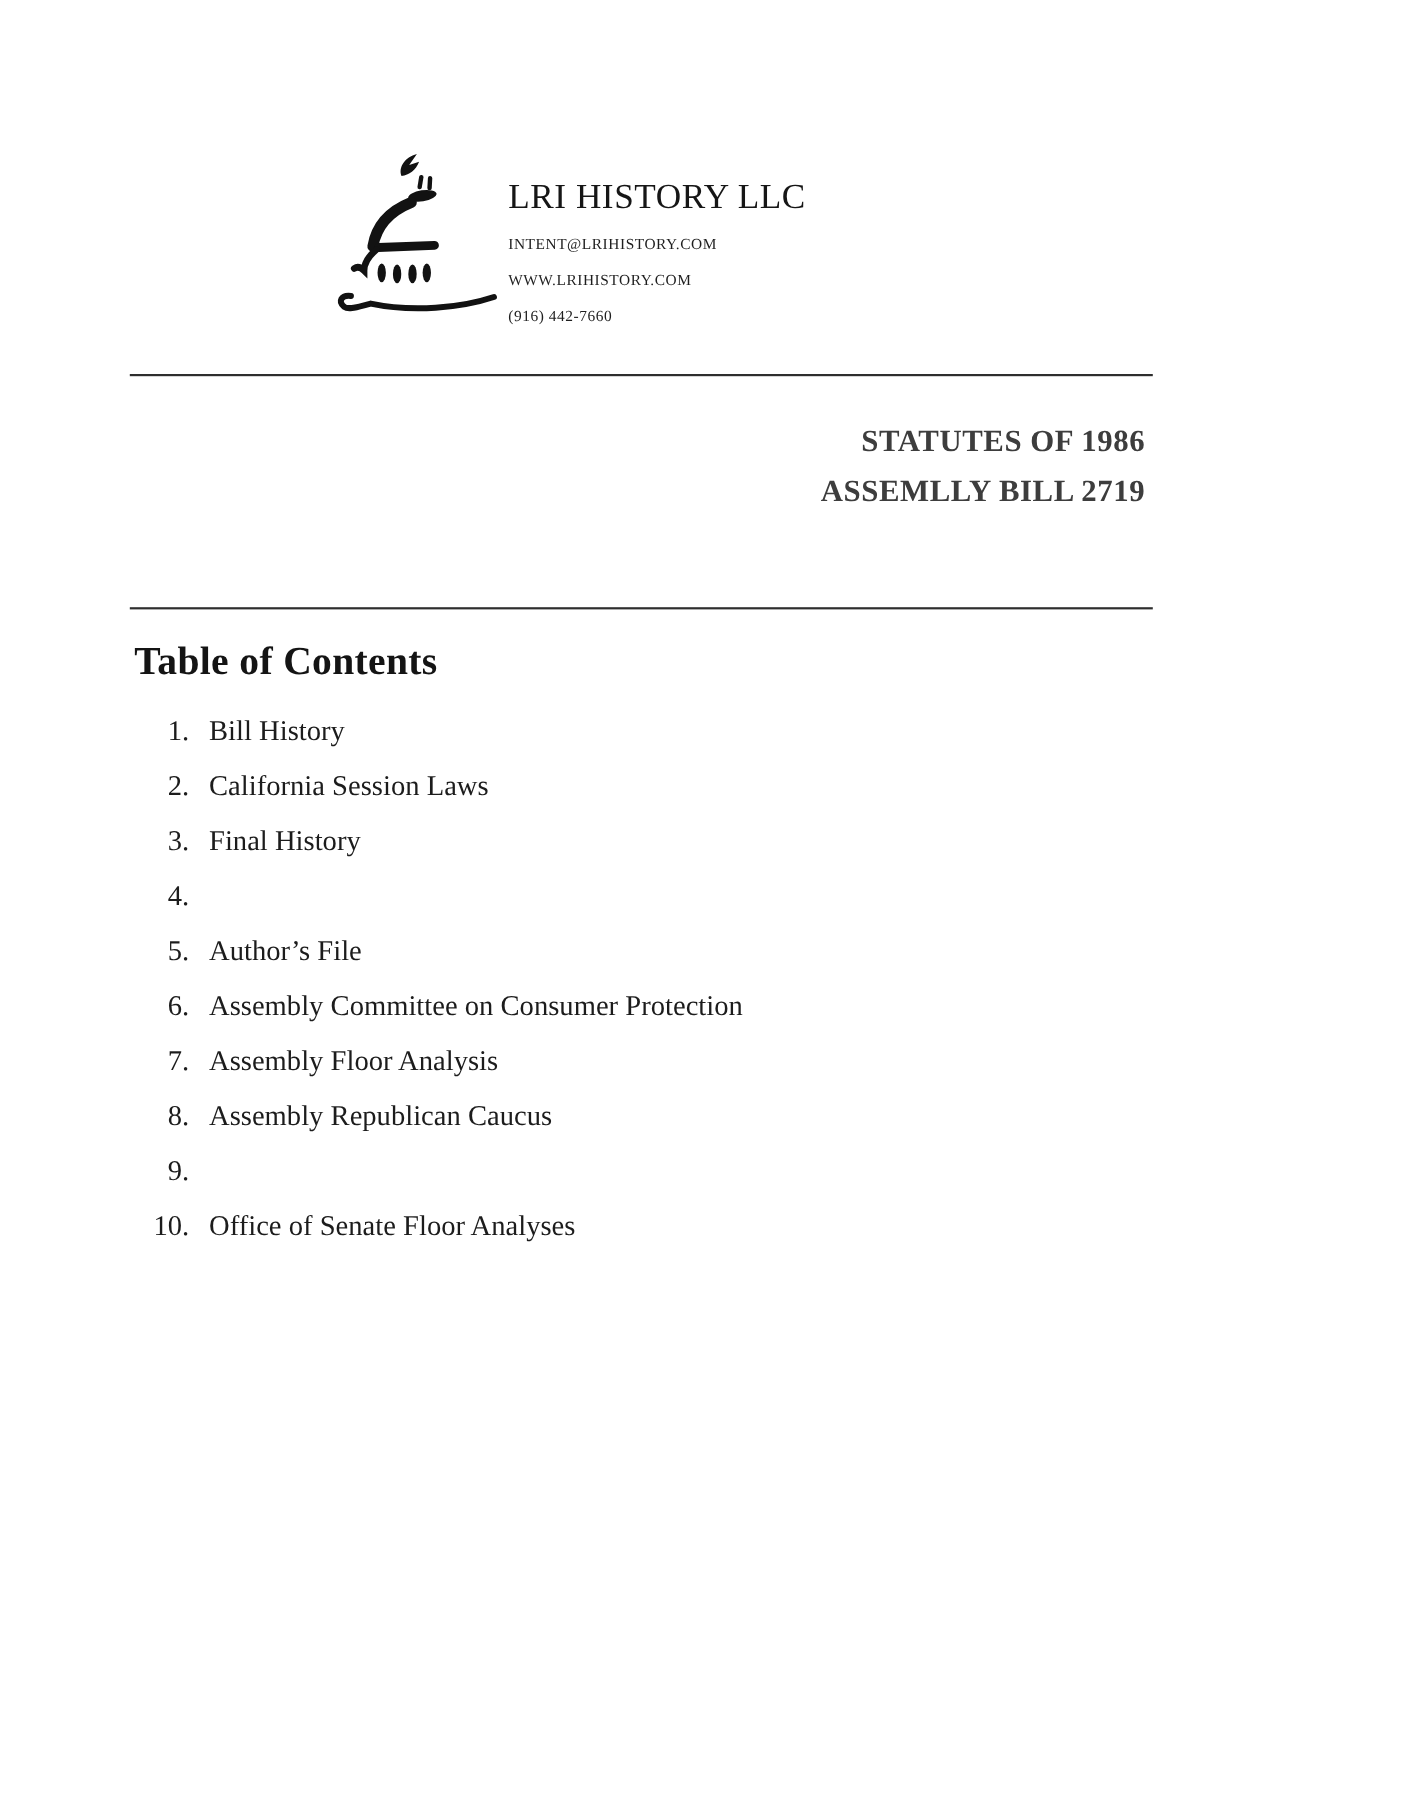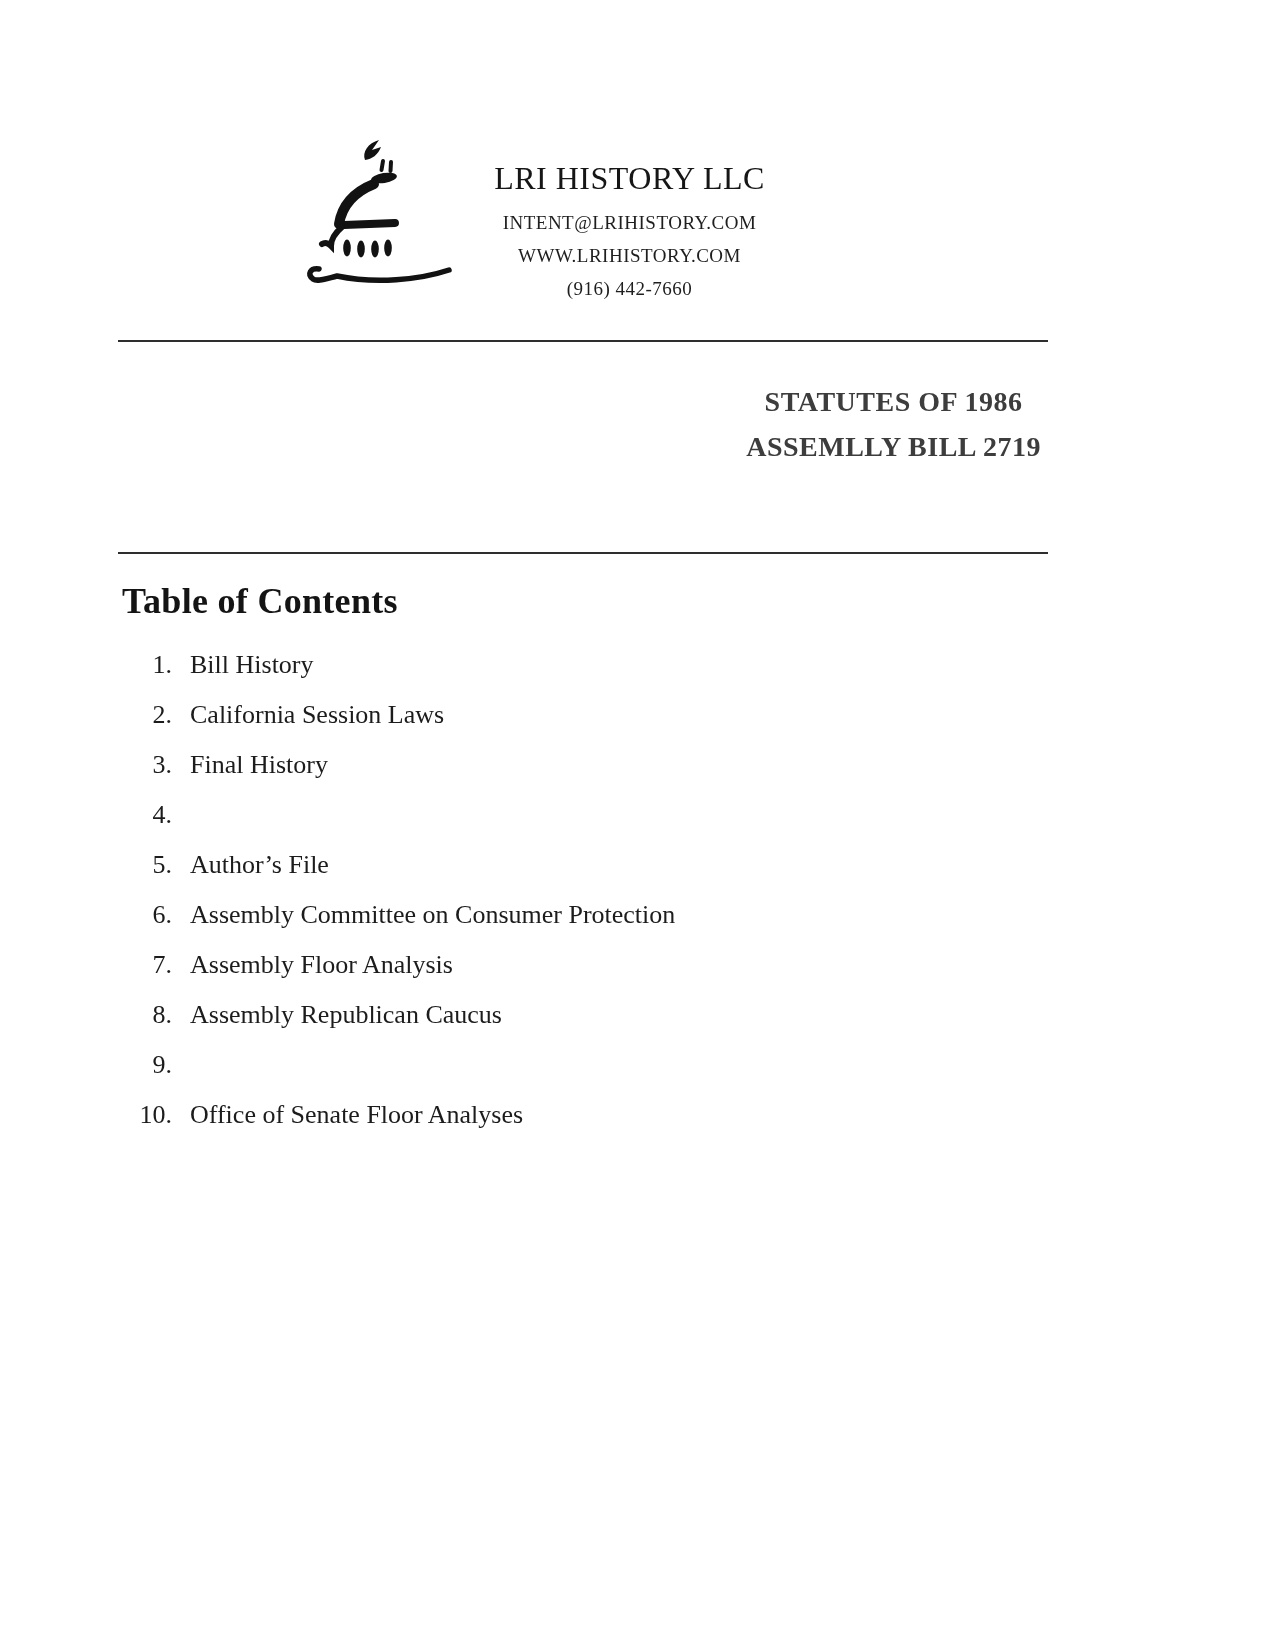--- a/index.html
+++ b/index.html
@@ -13,48 +13,48 @@
     overflow:hidden;
   }
 
   
   .logo {
     position:absolute; left:303px; top:136px;
     width:152px; height:154px;
   }
   .org {
     position:absolute; left:462px; top:160px; width:335px;
-    text-align:center;
+    text-align:left;
   }
   .org-name {
     font-size:32px; line-height:36px;
     letter-spacing:0.5px;
     color:#161616;
     white-space:pre;
   }
   .org-line {
-    font-size:19px; line-height:33px;
+    font-size:14px; line-height:33px;
     letter-spacing:0.5px;
     color:#1e1e1e;
     white-space:pre;
   }
   .org-line.first { margin-top:10px; }
 
   
   .rule {
     position:absolute; left:118px; width:930px; height:0;
     border-top:2px solid #2e2e2e;
   }
   .rule-1 { top:340px; }
   .rule-2 { top:552px; }
 
   
   .case-block {
     position:absolute; top:379px; right:235px;
-    text-align:center;
+    text-align:right;
     font-weight:bold;
     font-size:28px; line-height:45px;
     color:#3d3d3d;
     letter-spacing:0.5px;
   }
   .case-block div { white-space:pre; }
 
   
   .toc-heading {
     position:absolute; left:122px; top:584px;

